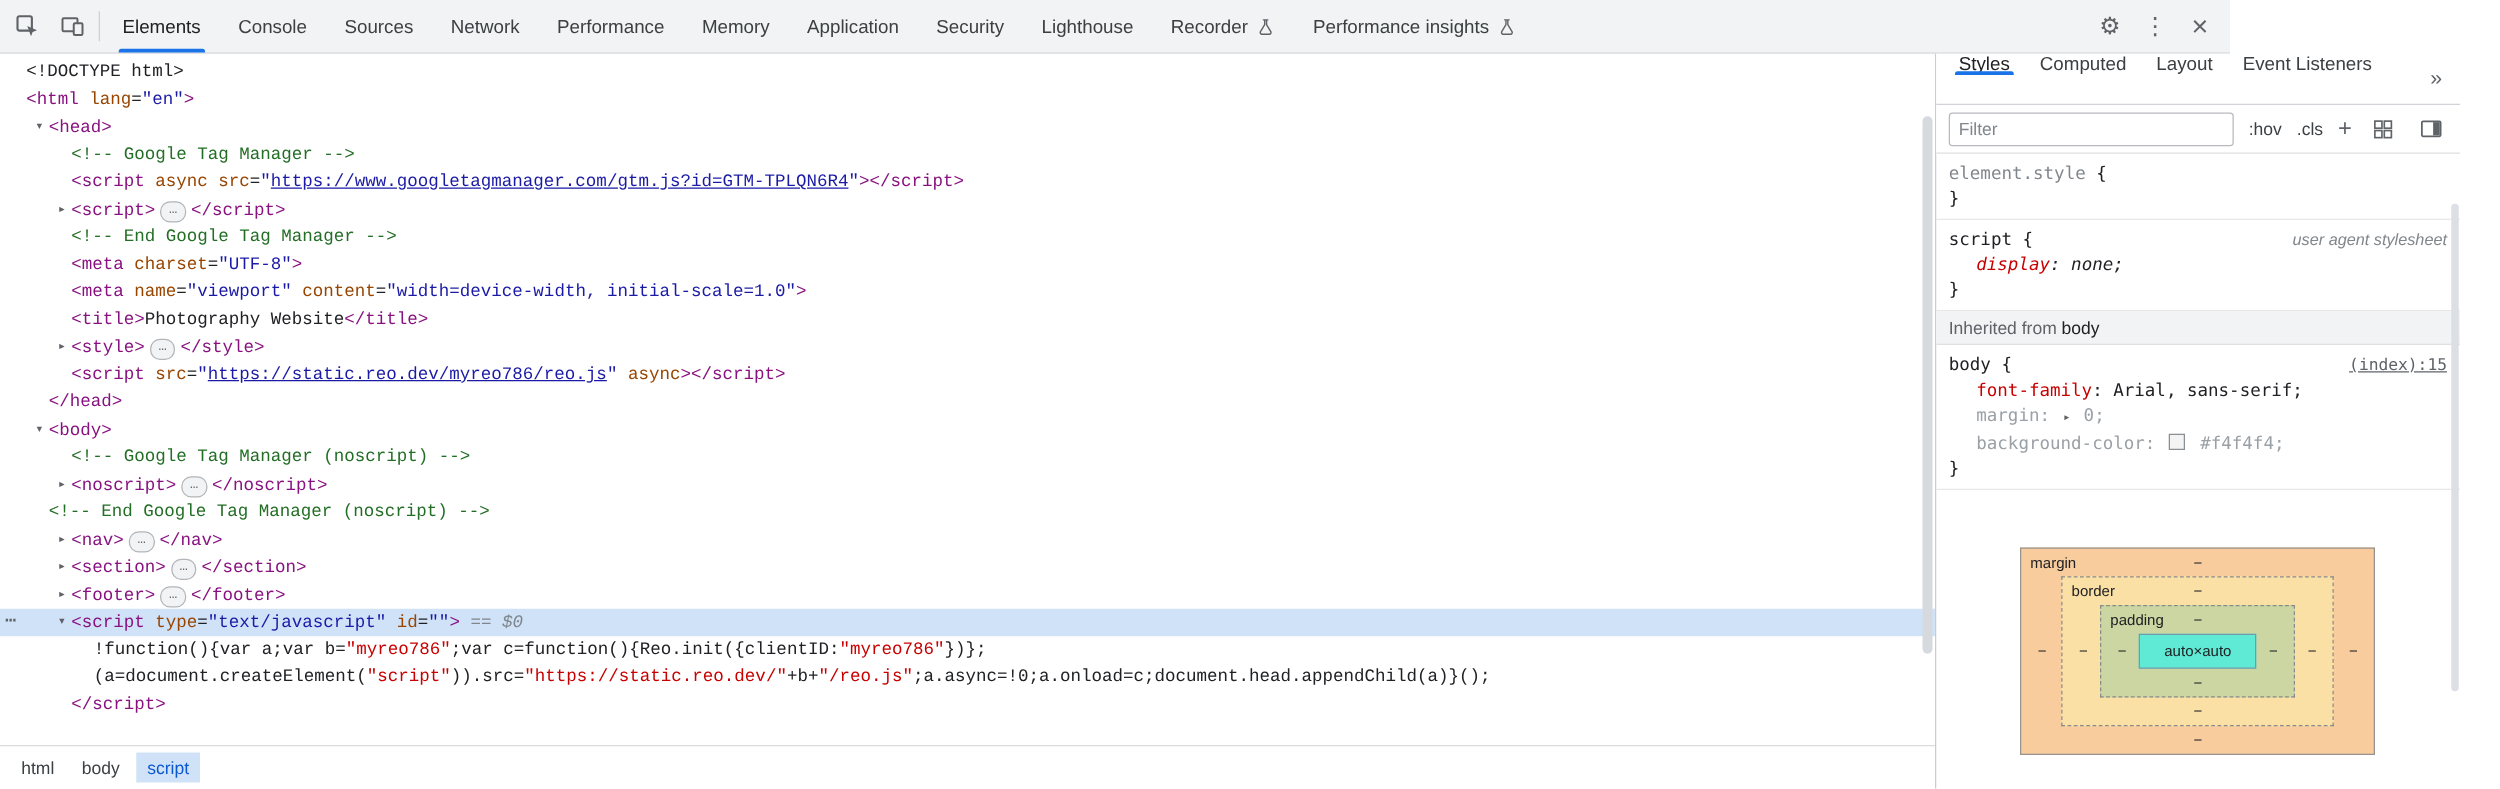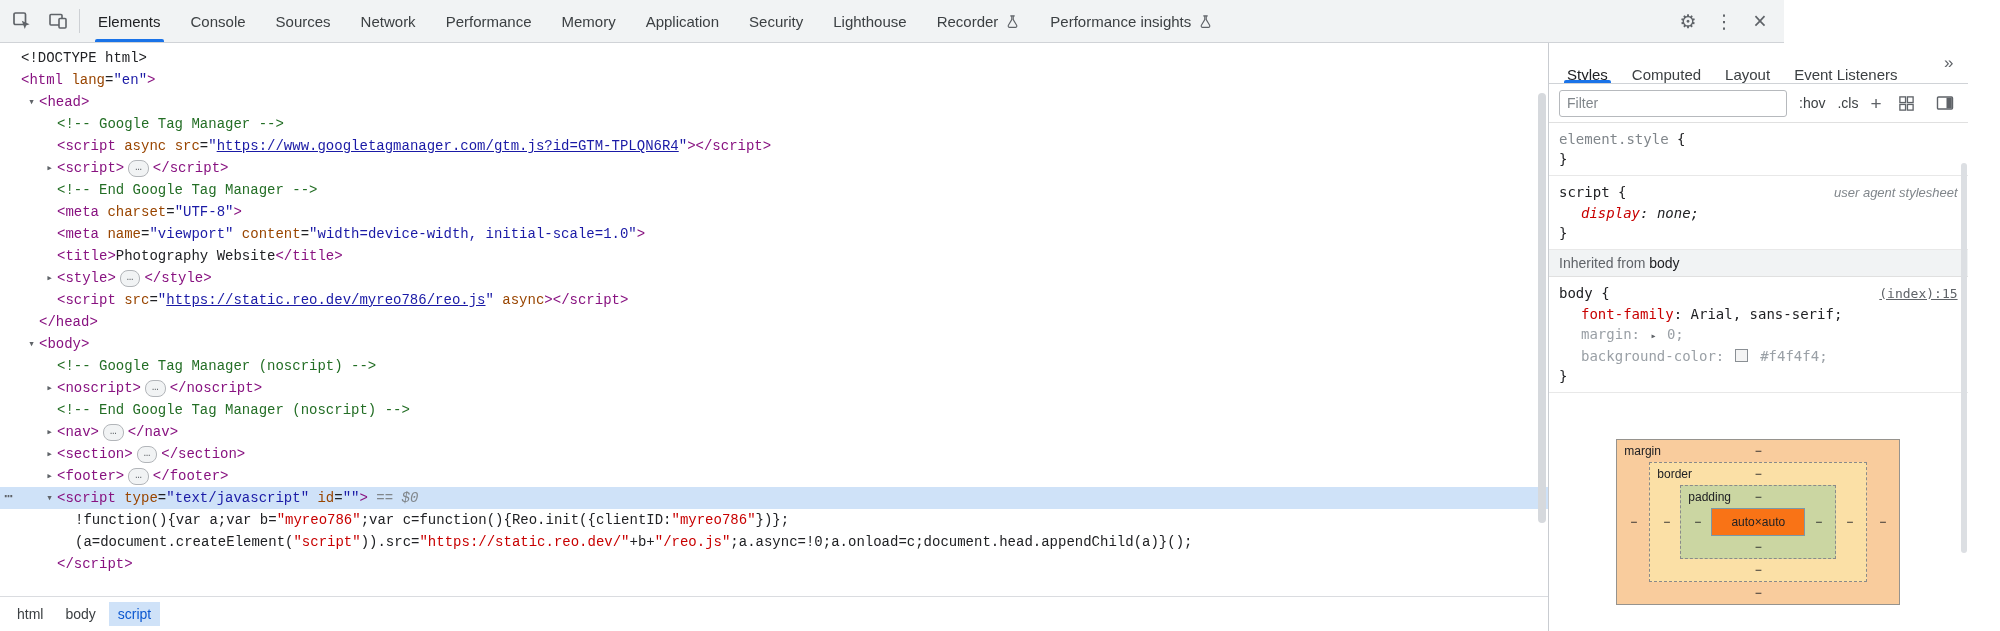--- a/index.html
+++ b/index.html
@@ -42,21 +42,21 @@
   .tk-gy{color:#80868b}
   .tk-mk{color:#80868b;font-style:italic}
 
   
   .breadcrumb{height:34px;min-height:34px;border-top:1px solid #dadce0;display:flex;align-items:center;padding:0 8px;gap:4px;font-size:14px;background:#fff}
   .crumb{padding:4px 9px;color:#3c4043;cursor:pointer}
   .crumb.active{background:#cfe2f8;color:#0b57d0}
 
   
   .sidebar-tabs-row{height:40px;min-height:40px;display:flex;align-items:stretch;border-bottom:1px solid #d0d3d7;padding:0 6px;background:#fff}
-  .sidebar-tabs{display:flex;align-items:flex-end}
+  .sidebar-tabs{display:flex;align-items:flex-start}
   .s-tab{position:relative;display:flex;align-items:center;padding:0 12px;font-size:15px;color:#3c4043;cursor:pointer;white-space:nowrap}
   .s-tab.active{color:#202124}
   .s-tab.active::after{content:"";position:absolute;left:9px;right:9px;bottom:0;height:3px;background:#1a73e8;border-radius:2px 2px 0 0}
   .tab-overflow{margin-left:auto;display:flex;align-items:center;color:#5f6368;font-size:17px;padding:0 8px;cursor:pointer}
 
   
   .filter-row{height:38px;min-height:38px;display:flex;align-items:center;gap:12px;padding:0 10px;border-bottom:1px solid #e0e0e0;background:#fff}
   .filter-input{width:212px;height:25px;border:1px solid #b6b9bd;border-radius:3px;padding:0 7px;font-size:14px;color:#202124;font-family:"Liberation Sans",sans-serif;outline:none}
   .filter-input::placeholder{color:#80868b}
   .tbtn{font-size:14px;color:#3c4043;cursor:pointer;white-space:nowrap}
@@ -78,21 +78,21 @@
   .swatch{display:inline-block;width:11px;height:11px;border:1px solid #8a8f94;margin:0 4px -1px 2px;cursor:pointer}
   .sec-header{background:#f1f3f4;color:#5f6368;font-family:"Liberation Sans",sans-serif;font-size:14px;padding:5px 10px;border-bottom:1px solid #e0e0e0}
   .hdr-link{color:#202124;cursor:pointer}
 
   
   .box-model-wrap{width:max-content;margin:46px auto 0}
   .bm{position:relative;font-size:12px;color:#202124;font-family:"Liberation Sans",sans-serif}
   .bm-margin{background:#f9cc9d;border:1px solid #96938e;padding:22px 32px}
   .bm-border{background:#fbe0a6;border:1px dashed #8a8a8a;padding:22px 30px}
   .bm-padding{background:#cbd6a2;border:1px dashed #8a8a8a;padding:22px 30px}
-  .bm-content{background:#f97316;border:1px solid #7b98a8;width:92px;height:26px;display:flex;align-items:center;justify-content:center;margin:0 auto;cursor:default}
+  .bm-content{background:#5eead4;border:1px solid #7b98a8;width:92px;height:26px;display:flex;align-items:center;justify-content:center;margin:0 auto;cursor:default}
   .bm-label{position:absolute;top:4px;left:7px}
   .bm-d{position:absolute;color:#202124;cursor:default}
   .bm-top{top:4px;left:50%;transform:translateX(-50%)}
   .bm-bottom{bottom:4px;left:50%;transform:translateX(-50%)}
   .bm-left{left:13px;top:50%;transform:translateY(-50%)}
   .bm-right{right:13px;top:50%;transform:translateY(-50%)}
 
   
   .scroll-thumb{position:absolute;width:8px;border-radius:4px;background:#d6d9dd}
   .elements-scroll-thumb{right:2px;top:50px;height:430px}
@@ -184,21 +184,21 @@
           <div class="tree-row" style="padding-left: 42px;"><span class="arrow"></span><span class="tk-cm">&lt;!-- End Google Tag Manager --&gt;</span></div>
           <div class="tree-row" style="padding-left: 42px;"><span class="arrow"></span><span class="tk-tg">&lt;meta</span><span class="tk-at"> charset</span><span class="tk-tx">=</span><span class="tk-vl">"UTF-8"</span><span class="tk-tg">&gt;</span></div>
           <div class="tree-row" style="padding-left: 42px;"><span class="arrow"></span><span class="tk-tg">&lt;meta</span><span class="tk-at"> name</span><span class="tk-tx">=</span><span class="tk-vl">"viewport"</span><span class="tk-at"> content</span><span class="tk-tx">=</span><span class="tk-vl">"width=device-width, initial-scale=1.0"</span><span class="tk-tg">&gt;</span></div>
           <div class="tree-row" style="padding-left: 42px;"><span class="arrow"></span><span class="tk-tg">&lt;title&gt;</span><span class="tk-tx">Photography Website</span><span class="tk-tg">&lt;/title&gt;</span></div>
           <div class="tree-row" style="padding-left: 42px;"><span class="arrow">▸</span><span class="tk-tg">&lt;style&gt;</span><span class="badge">…</span><span class="tk-tg">&lt;/style&gt;</span></div>
           <div class="tree-row" style="padding-left: 42px;"><span class="arrow"></span><span class="tk-tg">&lt;script</span><span class="tk-at"> src</span><span class="tk-tx">=</span><span class="tk-vl">"</span><span class="tk-lk">https://static.reo.dev/myreo786/reo.js</span><span class="tk-vl">"</span><span class="tk-at"> async</span><span class="tk-tg">&gt;&lt;/script&gt;</span></div>
           <div class="tree-row" style="padding-left: 24px;"><span class="arrow"></span><span class="tk-tg">&lt;/head&gt;</span></div>
           <div class="tree-row" style="padding-left: 24px;"><span class="arrow">▾</span><span class="tk-tg">&lt;body&gt;</span></div>
           <div class="tree-row" style="padding-left: 42px;"><span class="arrow"></span><span class="tk-cm">&lt;!-- Google Tag Manager (noscript) --&gt;</span></div>
           <div class="tree-row" style="padding-left: 42px;"><span class="arrow">▸</span><span class="tk-tg">&lt;noscript&gt;</span><span class="badge">…</span><span class="tk-tg">&lt;/noscript&gt;</span></div>
-          <div class="tree-row" style="padding-left: 42px;"><span class="arrow"></span><span class="tk-cm">&lt;!-- End Google Tag Manager (noscript) --&gt;</span></div>
+          <div class="tree-row" style="padding-left: 24px;"><span class="arrow"></span><span class="tk-cm">&lt;!-- End Google Tag Manager (noscript) --&gt;</span></div>
           <div class="tree-row" style="padding-left: 42px;"><span class="arrow">▸</span><span class="tk-tg">&lt;nav&gt;</span><span class="badge">…</span><span class="tk-tg">&lt;/nav&gt;</span></div>
           <div class="tree-row" style="padding-left: 42px;"><span class="arrow">▸</span><span class="tk-tg">&lt;section&gt;</span><span class="badge">…</span><span class="tk-tg">&lt;/section&gt;</span></div>
           <div class="tree-row" style="padding-left: 42px;"><span class="arrow">▸</span><span class="tk-tg">&lt;footer&gt;</span><span class="badge">…</span><span class="tk-tg">&lt;/footer&gt;</span></div>
           <div class="tree-row selected" style="padding-left: 42px;"><span class="arrow">▾</span><span class="tk-tg">&lt;script</span><span class="tk-at"> type</span><span class="tk-tx">=</span><span class="tk-vl">"text/javascript"</span><span class="tk-at"> id</span><span class="tk-tx">=</span><span class="tk-vl">""</span><span class="tk-tg">&gt;</span><span class="tk-mk"> == $0</span><span class="gutter-dots">⋯</span></div>
           <div class="tree-row" style="padding-left: 60px;"><span class="arrow"></span><span class="tk-tx">!function(){var a;var b=</span><span class="tk-st">"myreo786"</span><span class="tk-tx">;var c=function(){Reo.init({clientID:</span><span class="tk-st">"myreo786"</span><span class="tk-tx">})};</span></div>
           <div class="tree-row" style="padding-left: 60px;"><span class="arrow"></span><span class="tk-tx">(a=document.createElement(</span><span class="tk-st">"script"</span><span class="tk-tx">)).src=</span><span class="tk-st">"https://static.reo.dev/"</span><span class="tk-tx">+b+</span><span class="tk-st">"/reo.js"</span><span class="tk-tx">;a.async=!0;a.onload=c;document.head.appendChild(a)}();</span></div>
           <div class="tree-row" style="padding-left: 42px;"><span class="arrow"></span><span class="tk-tg">&lt;/script&gt;</span></div>
         </div>
       <div class="scroll-thumb elements-scroll-thumb"></div>
       <div class="breadcrumb">

